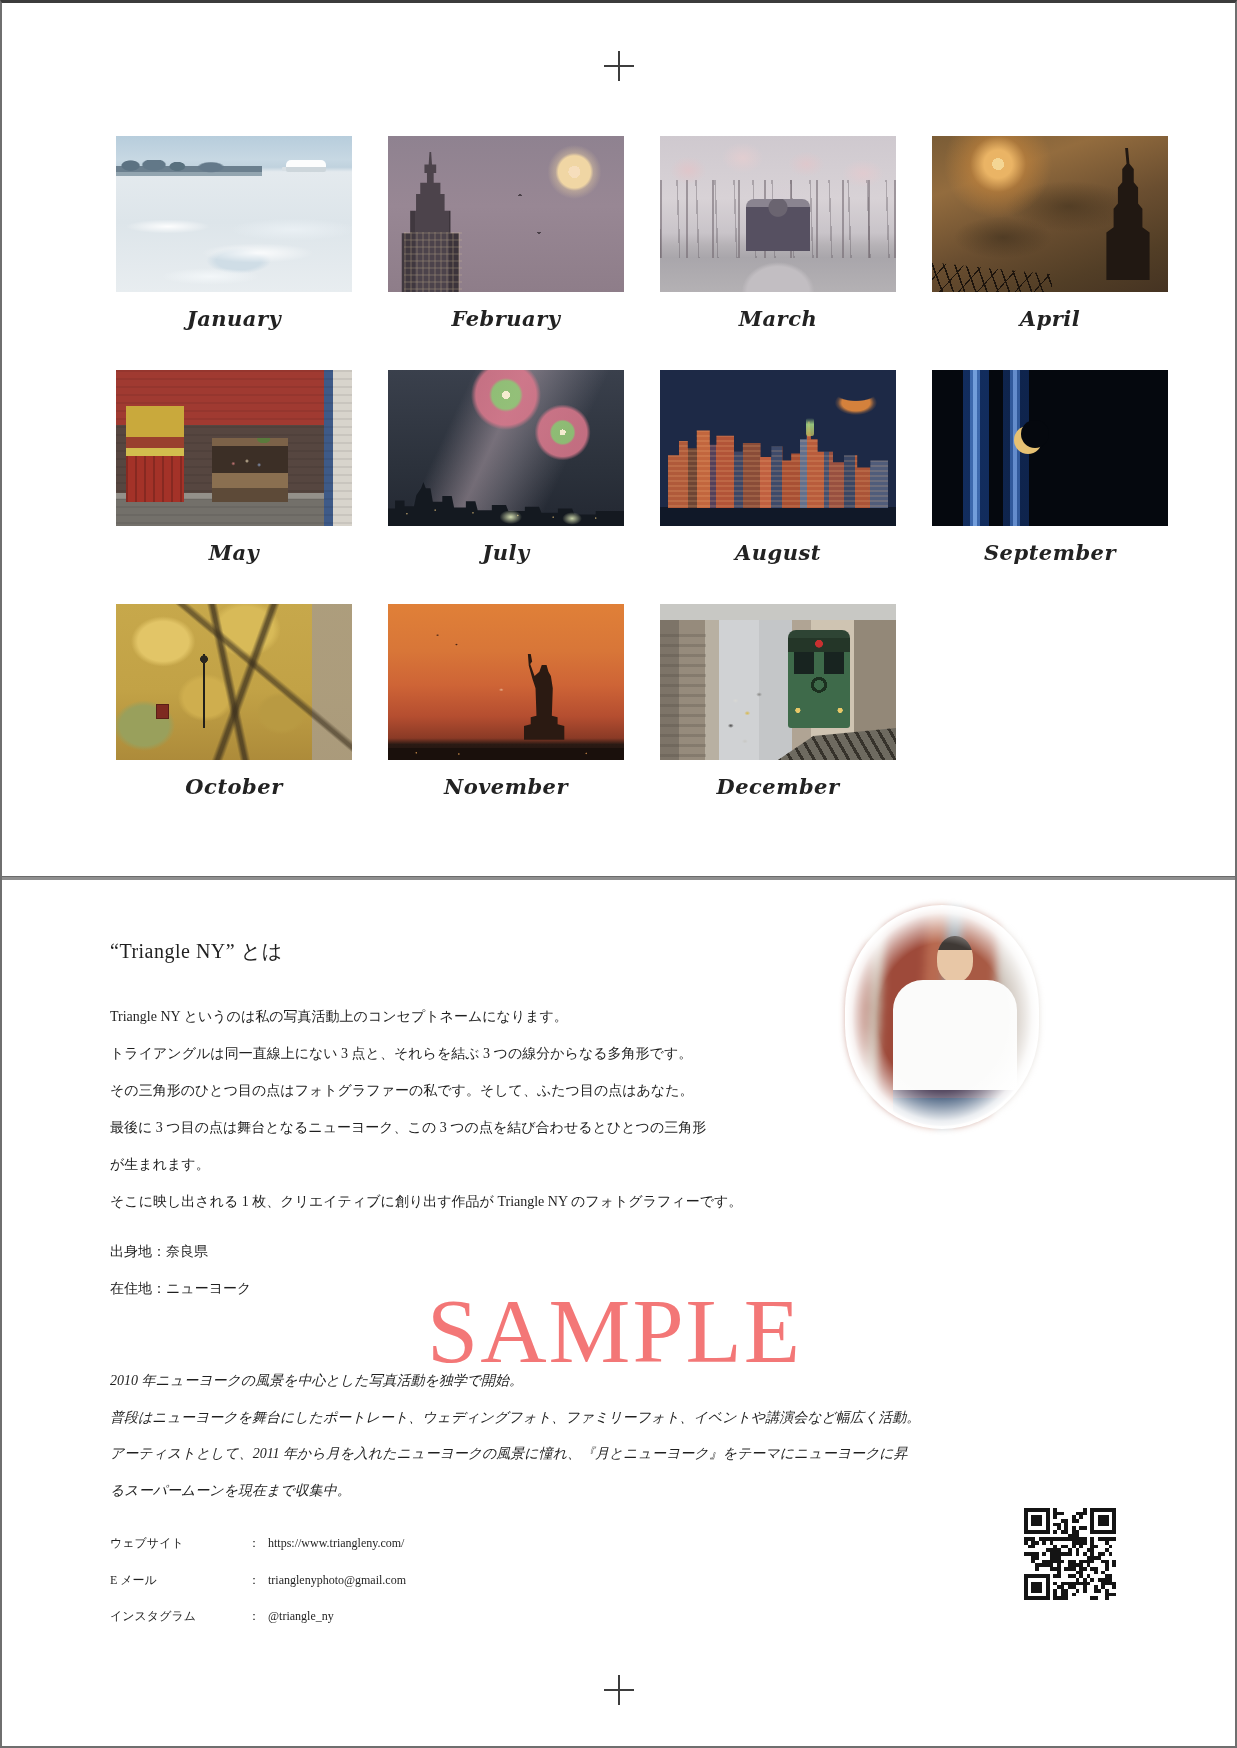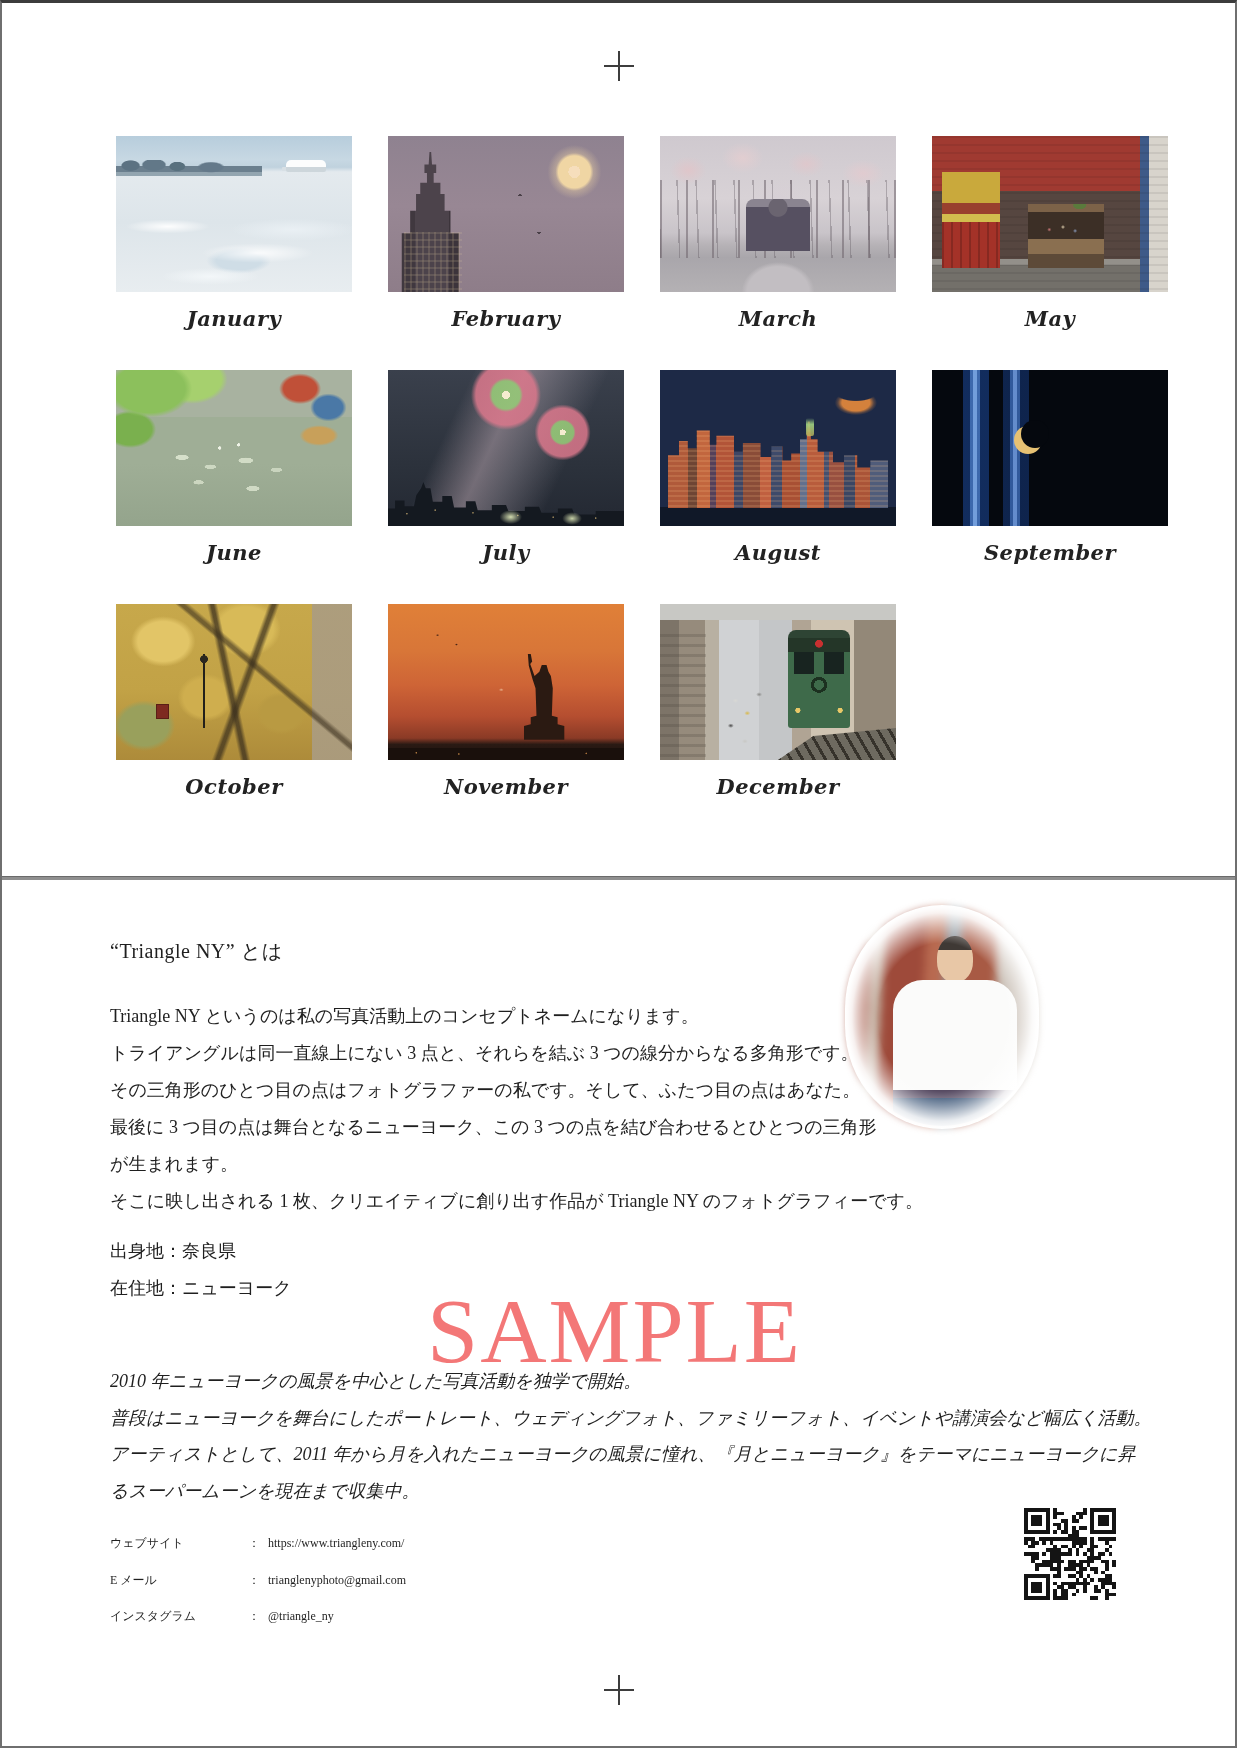--- a/index.html
+++ b/index.html
@@ -185,21 +185,21 @@
     radial-gradient(4px 4px at 16% 82%,#e8c868 0 60%,transparent 70%),
     radial-gradient(4px 4px at 84% 82%,#e8c868 0 60%,transparent 70%),
     linear-gradient(90deg,transparent 0 10%,#182420 10% 42%,transparent 42% 58%,#182420 58% 90%,transparent 90%) 0 22px/100% 22px no-repeat,
     linear-gradient(180deg,#2e4434 0 8%,#243628 8% 22%,#3e6a4a 22% 100%);}
   .ph-dec::after{left:118px;bottom:0;width:118px;height:40px;background:
     repeating-linear-gradient(60deg,rgba(40,36,30,.8) 0 3px,transparent 3px 10px),#6e6a60;
     clip-path:polygon(0 100%,30% 40%,100% 20%,100% 100%);}
   
   .about-heading{position:absolute;left:108px;top:935px;margin:0;font-size:20px;font-weight:400;letter-spacing:.5px;}
   .jp-block{position:absolute;left:108px;}
-  .jp-line{margin:0;font-size:18px;line-height:37px;white-space:nowrap;}
+  .jp-line{margin:0;font-size:14px;line-height:37px;white-space:nowrap;}
   .intro-block{top:995px;}
   .profile-block{top:1230px;}
   .bio-block{top:1360px;}
   .bio-block .jp-line{line-height:36.5px;font-style:italic;}
   .watermark{position:absolute;left:425px;top:1282px;font-size:92px;line-height:1;color:#ef4444;opacity:.72;
     letter-spacing:2px;font-family:"Liberation Serif",serif;z-index:0;}
   .intro-block,.profile-block,.bio-block,.contact-block{z-index:1;}
   .contact-block{position:absolute;left:108px;top:1522px;}
   .contact-row{display:flex;font-size:12px;line-height:36.5px;}
   .c-label{display:inline-block;width:138px;}
@@ -238,30 +238,30 @@
         <figure class="month-cell">
           <div class="photo ph-feb" title="empire-state-building-full-moon"></div>
           <figcaption class="month-caption">February</figcaption>
         </figure>
 
         <figure class="month-cell">
           <div class="photo ph-mar" title="blossom-tree-allee-path"></div>
           <figcaption class="month-caption">March</figcaption>
         </figure>
 
+        <figure class="month-cell">
+          <div class="photo ph-apr" title="eclipse-over-rooftops"></div>
+          <figcaption class="month-caption">April</figcaption>
+        </figure>
 
         <figure class="month-cell">
           <div class="photo ph-may" title="juice-bar-newsstand-street"></div>
           <figcaption class="month-caption">May</figcaption>
         </figure>
 
-        <figure class="month-cell">
-          <div class="photo ph-jun" title="pond-reflection-water-lilies"></div>
-          <figcaption class="month-caption">June</figcaption>
-        </figure>
 
         <figure class="month-cell">
           <div class="photo ph-jul" title="fireworks-over-manhattan-skyline"></div>
           <figcaption class="month-caption">July</figcaption>
         </figure>
 
         <figure class="month-cell">
           <div class="photo ph-aug" title="skyline-dusk-orange-moon"></div>
           <figcaption class="month-caption">August</figcaption>
         </figure>

